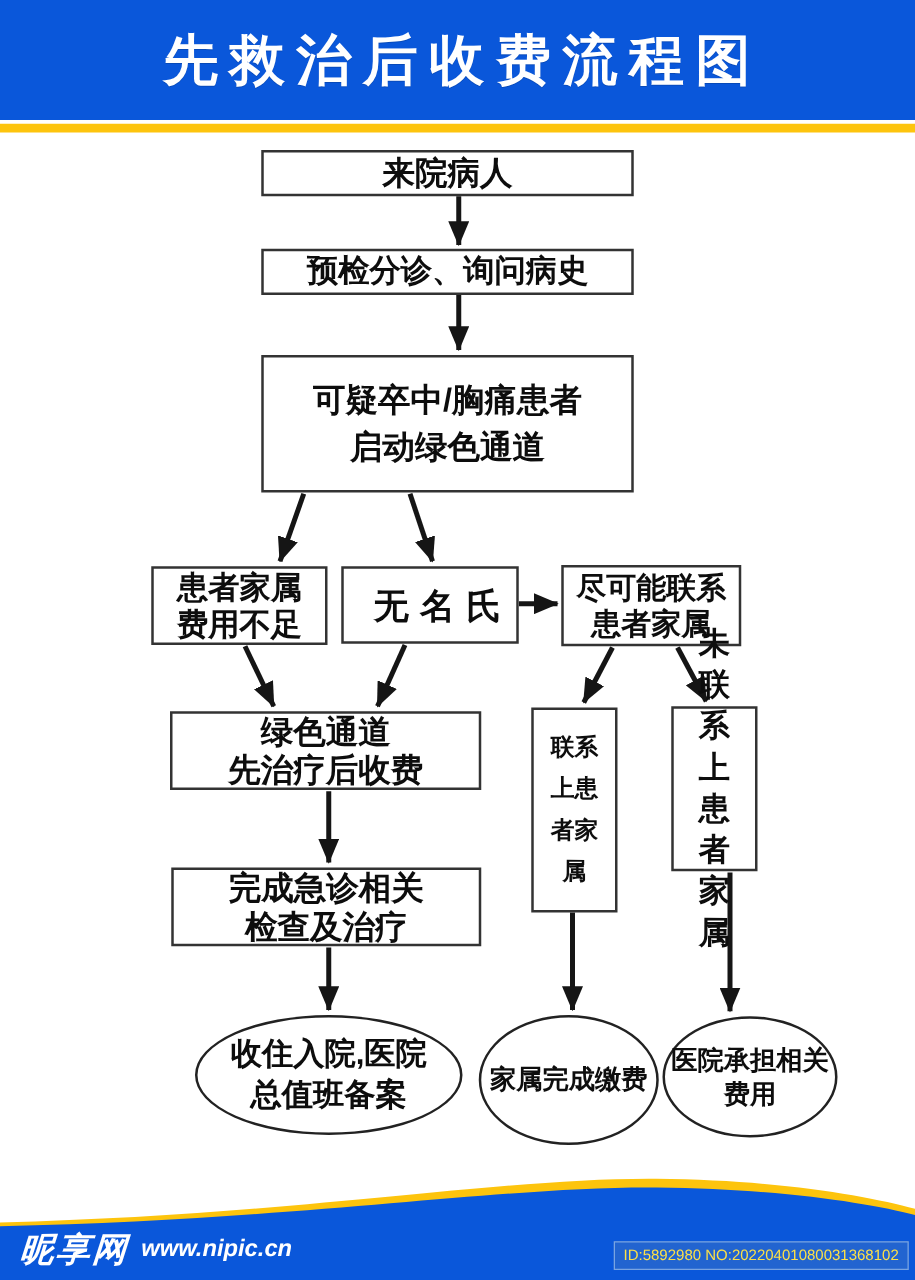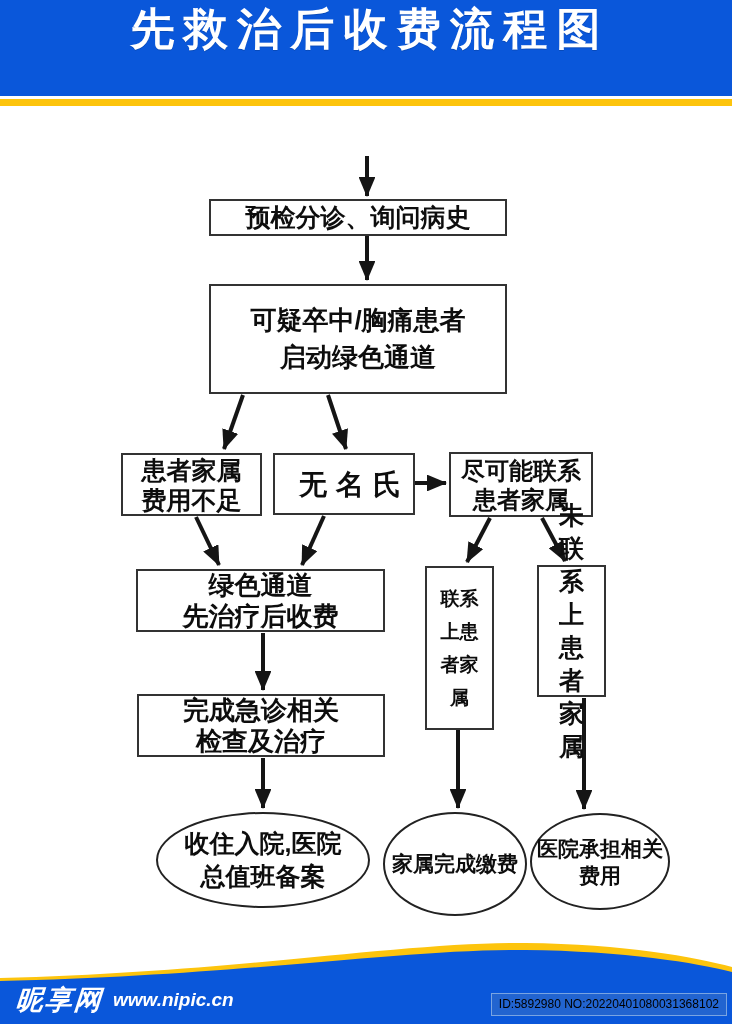--- a/index.html
+++ b/index.html
@@ -3,21 +3,21 @@
 <meta charset="utf-8">
 <style>
   html,body{margin:0;padding:0;background:#fff;}
   .stage{
     position:relative;width:732px;height:1024px;background:#ffffff;overflow:hidden;
     font-family:"Liberation Sans","DejaVu Sans",sans-serif;color:#0d0d0d;
   }
   
   .banner{
     position:absolute;left:0;top:0;width:732px;height:96px;background:#0a57da;
-    display:flex;justify-content:center;
+    display:flex;align-items:center;justify-content:center;
   }
   .banner-title{
     color:#ffffff;font-size:44px;font-weight:800;letter-spacing:1px;word-spacing:-5px;
     white-space:nowrap;text-shadow:0 1px 0 rgba(0,0,0,0.15);
   }
   .stripe{position:absolute;left:0;top:99px;width:732px;height:7px;background:#fdc40d;}
   
   .node{
     position:absolute;box-sizing:border-box;background:#ffffff;border:2px solid #333;
     display:flex;align-items:center;justify-content:center;text-align:center;
@@ -48,21 +48,21 @@
   .footer-brand{
     position:absolute;left:16px;top:982px;height:36px;display:flex;align-items:center;gap:10px;z-index:2;
   }
   .site-name{
     color:#fff;font-size:27px;font-weight:900;font-style:italic;letter-spacing:2px;
     transform:skewX(-4deg);
   }
   .site-url{color:#fff;font-size:19px;font-weight:700;font-style:italic;}
   .id-badge{
     position:absolute;right:5px;top:993px;height:21px;line-height:21px;z-index:2;
-    background:#2264d0;border:1px solid #79a4e2;color:#000000;font-size:12px;padding:0 7px;
+    background:#2264d0;border:1px solid #79a4e2;color:#fde047;font-size:12px;padding:0 7px;
     white-space:nowrap;
   }
 </style>
 </head>
 <body>
 
 <div class="stage">
 
   <div class="banner">
     <div class="banner-title">先 救 治 后 收 费 流 程 图</div>
@@ -83,20 +83,21 @@
     <line x1="196" y1="517" x2="219" y2="565" marker-end="url(#ah)"></line>
     <line x1="324" y1="516" x2="302" y2="565" marker-end="url(#ah)"></line>
     <line x1="490" y1="518" x2="467" y2="562" marker-end="url(#ah)"></line>
     <line x1="542" y1="518" x2="565" y2="561" marker-end="url(#ah)"></line>
     <line x1="263" y1="633" x2="263" y2="690" marker-end="url(#ah)"></line>
     <line x1="263" y1="758" x2="263" y2="808" marker-end="url(#ah)"></line>
     <line x1="458" y1="698" x2="458" y2="808" marker-end="url(#ah)"></line>
     <line x1="584" y1="698" x2="584" y2="809" marker-end="url(#ah)"></line>
   </svg>
 
+  <div class="node" id="n-arrive">来院病人</div>
   <div class="node" id="n-triage">预检分诊、询问病史</div>
   <div class="node" id="n-suspect">可疑卒中/胸痛患者
 启动绿色通道</div>
   <div class="node" id="n-underfunded">患者家属
 费用不足</div>
   <div class="node" id="n-anon">无名氏</div>
   <div class="node" id="n-contact">尽可能联系
 患者家属</div>
   <div class="node" id="n-green">绿色通道
 先治疗后收费</div>

